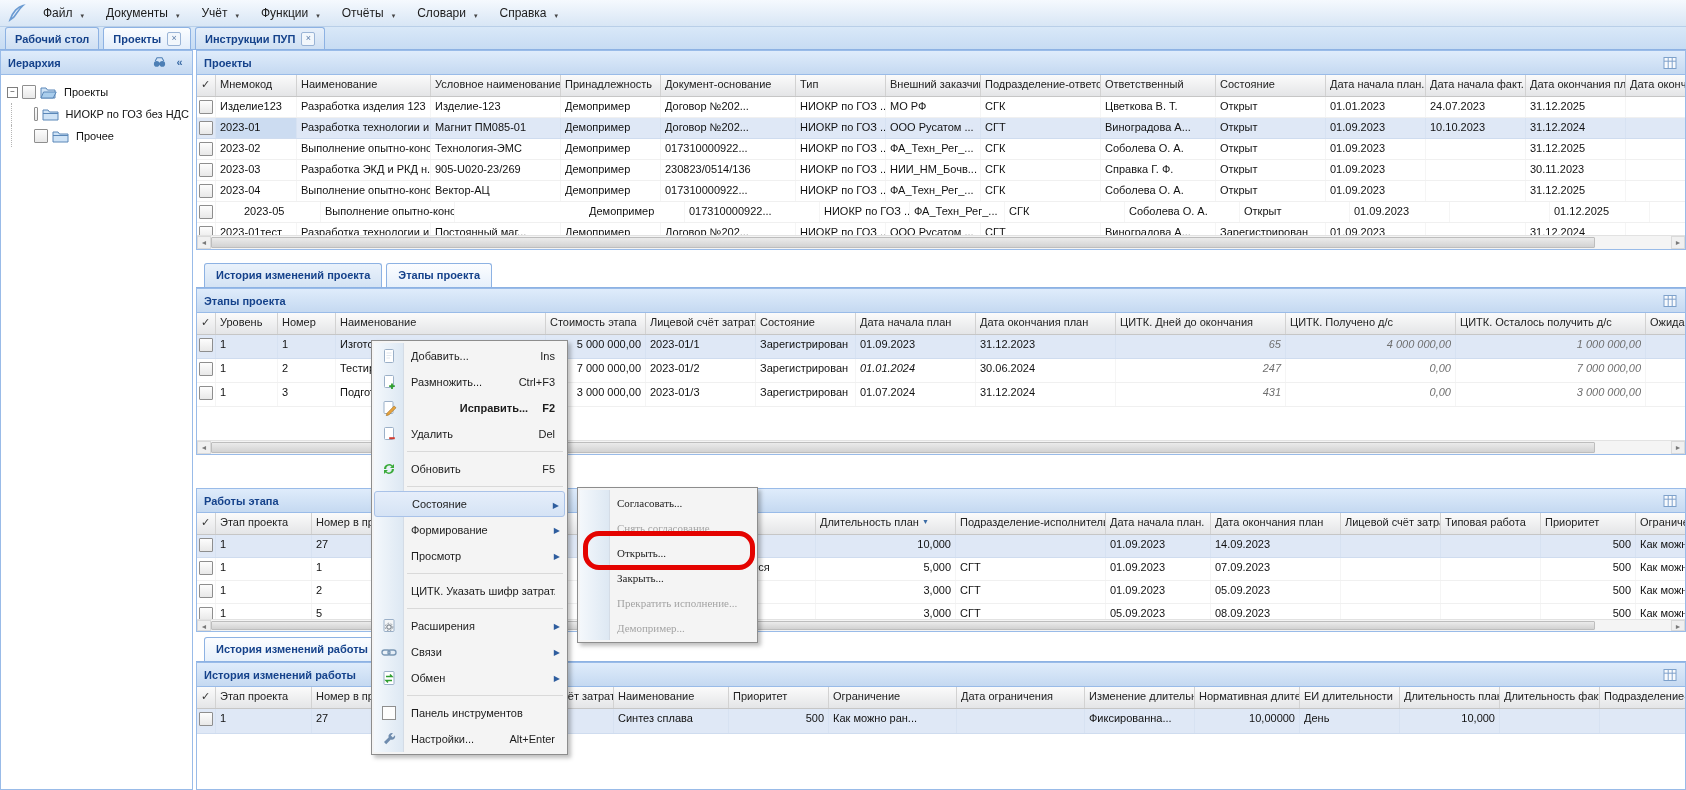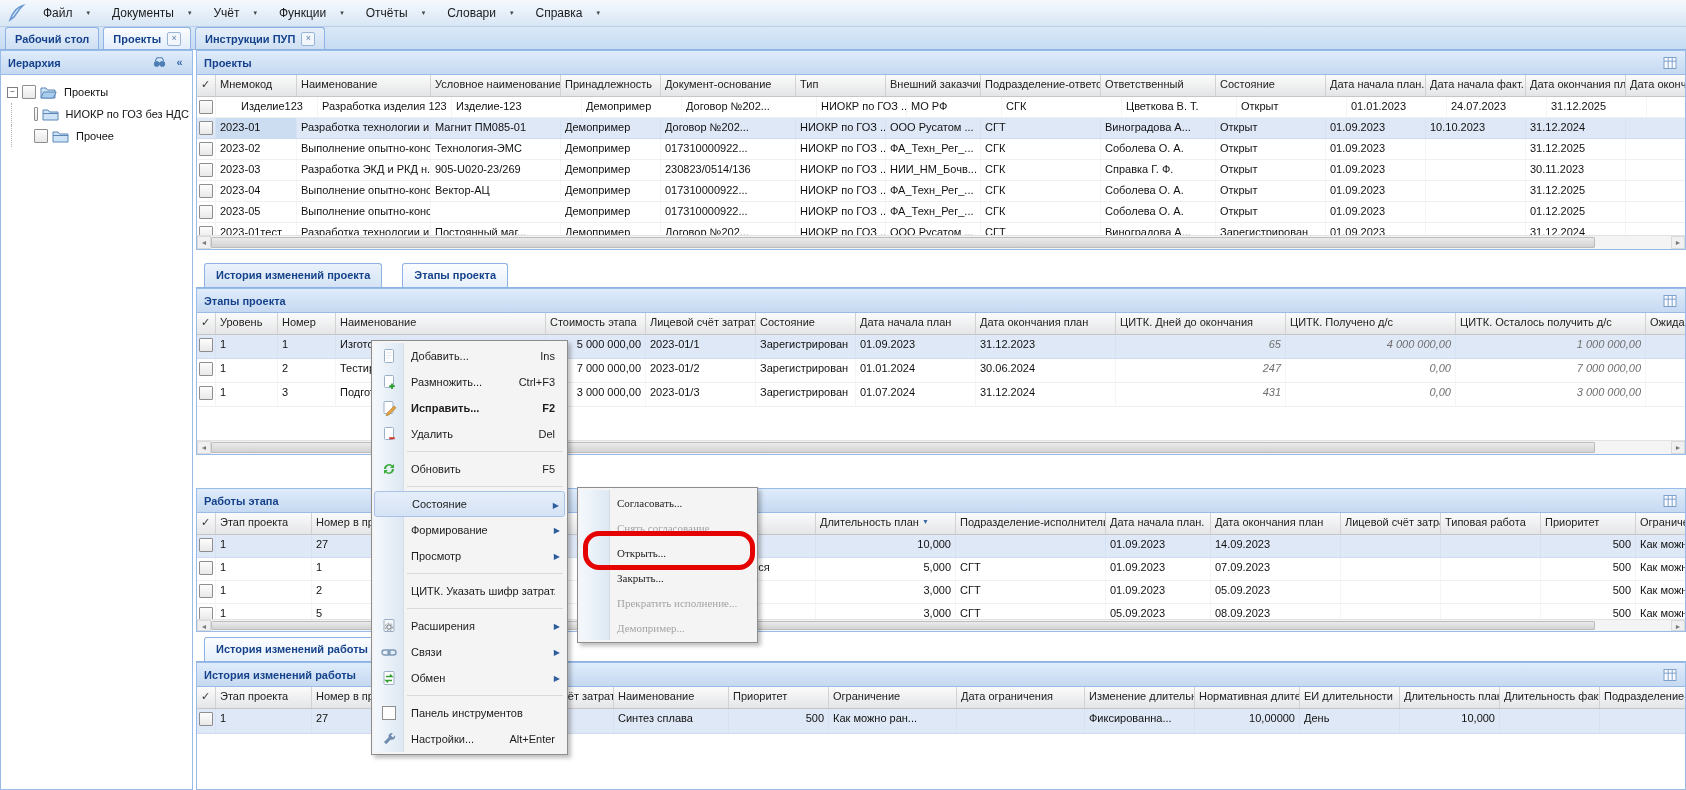--- a/index.html
+++ b/index.html
@@ -1,21 +1,21 @@
 <!DOCTYPE html>
 <html><head>
 <meta charset="utf-8">
 <title>Проекты</title>
 <style>
   html,body{margin:0;padding:0;background:#fff;font-family:"Liberation Sans",sans-serif;}
   #screen{position:relative;width:1686px;height:790px;overflow:hidden;background:#fff;font-size:11px;color:#111;}
   
   #menubar{position:absolute;left:0;top:0;width:1686px;height:27px;background:linear-gradient(#f5f9fe,#d8e6f5);border-bottom:1px solid #b9cfe8;display:flex;align-items:center;box-sizing:border-box;}
   #logo{width:20px;height:20px;margin:0 6px 0 6px;flex:none;}
-  .mbitem{padding:3px 11px;color:#1c1c1c;font-size:12px;display:flex;align-items:center;gap:14px;cursor:default;}
+  .mbitem{padding:3px 11px;color:#1c1c1c;font-size:12px;display:flex;align-items:flex-end;gap:8px;cursor:default;}
   .mbitem .dar{font-size:7px;color:#444;}
   
   #toptabs{position:absolute;left:0;top:27px;width:1686px;height:23px;background:linear-gradient(#d9e8f8,#c7dcf3);border-bottom:1px solid #8db2e3;display:flex;align-items:flex-end;padding-left:5px;box-sizing:border-box;gap:4px;}
   .ttab{height:21px;border:1px solid #8db2e3;border-bottom:none;border-radius:3px 3px 0 0;background:linear-gradient(#e6effa,#cfe0f3);color:#15428b;font-weight:bold;padding:0 9px;line-height:20px;display:flex;align-items:center;gap:6px;}
   .ttab.act{background:linear-gradient(#fbfdff,#e3eefb);}
   .tclose{width:12px;height:12px;border:1px solid #9ab4d6;border-radius:2px;background:#f2f7fc;color:#5a7ca8;font-size:9px;line-height:10px;text-align:center;font-weight:normal;}
   
   .panel{position:absolute;border:1px solid #99bbe8;background:#fff;box-sizing:border-box;overflow:hidden;}
   .phdr{height:23px;background:linear-gradient(#dfecfb,#c5d9f1);border-bottom:1px solid #99bbe8;color:#15428b;font-weight:bold;line-height:22px;padding:0 7px;display:flex;align-items:center;}
   .phdr .sp{flex:1;}
@@ -35,38 +35,38 @@
   .gc.dim{color:#6f6f6f;font-style:italic;}
   .gc.fc{background:#ccdcf1;}
   .cb{display:inline-block;width:12px;height:12px;border:1px solid #8e8e8e;background:linear-gradient(#fdfdfd,#e8e8e8);border-radius:1px;}
   .g-projects .gr{height:20px;} .g-stages .gr{height:23px;} .g-works .gr{height:22px;} .g-history .gr{height:24px;}
   
   .hscroll{position:absolute;left:0;right:0;bottom:0;height:14px;background:#f4f4f4;border-top:1px solid #e2e2e2;display:flex;box-sizing:border-box;}
   .sbtn{flex:none;width:14px;background:#f0f0f0;border:1px solid #dadada;color:#7a7a7a;font-size:7px;text-align:center;line-height:12px;box-sizing:border-box;}
   .sthumb{flex:none;width:93%;margin:1px 0;background:linear-gradient(#ebebeb,#d2d2d2);border:1px solid #bdbdbd;border-radius:1px;box-sizing:border-box;}
   .strack{flex:1;}
   
-  .tabstrip{position:absolute;display:flex;align-items:flex-end;gap:20px;padding-left:8px;border-bottom:1px solid #8db2e3;box-sizing:border-box;}
+  .tabstrip{position:absolute;display:flex;align-items:flex-end;gap:4px;padding-left:8px;border-bottom:1px solid #8db2e3;box-sizing:border-box;}
   .tab{height:23px;border:1px solid #8db2e3;border-bottom:none;border-radius:3px 3px 0 0;background:linear-gradient(#eaf2fb,#d4e3f4);color:#15428b;font-weight:bold;padding:0 11px;line-height:22px;min-width:30px;}
   .tab.act{background:linear-gradient(#fcfdff,#e6f0fb);}
   
   #sidebar{position:absolute;left:0;top:50px;width:193px;height:740px;border:1px solid #99bbe8;box-sizing:border-box;background:#fff;}
   #sidebar .phdr{padding-right:4px;}
   .shbtn{width:17px;height:16px;flex:none;margin-left:2px;border-radius:2px;text-align:center;color:#3a6ba5;font-weight:bold;line-height:15px;font-size:11px;background:transparent;}
   #tree{padding:6px 0 0 6px;}
   .ti{display:flex;align-items:center;height:22px;gap:4px;white-space:nowrap;}
   .ti .ind{width:18px;flex:none;border-left:1px dotted #b5b5b5;height:22px;margin-left:4px;}
   .exp{width:9px;height:9px;border:1px solid #7e7e7e;background:#fff;font-size:8px;line-height:7px;text-align:center;color:#333;flex:none;}
   .ti .fold{width:17px;height:13px;flex:none;}
   .ti .lab{padding:1px 3px;}
   
   .menu{position:absolute;background:#f4f4f4;border:1px solid #8d8d8d;box-shadow:3px 3px 4px rgba(0,0,0,.25);padding:2px;box-sizing:border-box;z-index:20;}
   .gutter{position:absolute;left:2px;top:2px;bottom:2px;width:29px;background:linear-gradient(90deg,#f4f8fc,#dde8f3);border-right:1px solid #d4dce6;}
   .mi{position:relative;height:26px;display:flex;align-items:center;padding:0 10px 0 37px;color:#1c1c1c;box-sizing:border-box;}
-  .mi.b .lbl{font-weight:bold;}
+  .mi.b .lbl{font-weight:bold;text-align:right;}
   .mi.b .sc{font-weight:bold;}
   .mi.dis{color:#a4a4a4;}
   .mi.hov{background:linear-gradient(#e6eefa,#d5e3f5);border:1px solid #a9c2e8;border-radius:3px;}
   .mi .lbl{flex:1;white-space:nowrap;overflow:hidden;}
   .mi .sc{margin-left:14px;white-space:nowrap;}
   .mi .arr{position:absolute;right:5px;top:9px;font-size:8px;color:#2e5d9e;}
   .micn{position:absolute;left:7px;top:5px;width:16px;height:16px;}
   .msep{height:1px;background:#d9d9d9;margin:4px 2px 4px 33px;}
   .cbicon{position:absolute;left:8px;top:6px;width:12px;height:12px;border:1px solid #8e8e8e;background:#fdfdfd;}
   #submenu .mi{height:25px;font-family:Liberation Serif, serif;}
@@ -234,21 +234,21 @@
           <span class="gh" style="width: 100px;">
             <span>Дата окончания план.</span>
           </span>
           <span class="gh" style="width: 100px;">
             <span>Дата окончания факт.</span>
           </span>
         </div>
         <div class="gbody" style="width: 1529px;">
           <div class="gr">
             <span class="gc chk"><span class="cb"></span></span>
-            <span class="gc" style="width: 81px; margin-left: 21px;">Изделие123</span>
+            <span class="gc" style="width: 81px;">Изделие123</span>
             <span class="gc" style="width: 134px;">Разработка изделия 123</span>
             <span class="gc" style="width: 130px;">Изделие-123</span>
             <span class="gc" style="width: 100px;">Демопример</span>
             <span class="gc" style="width: 135px;">Договор №202...</span>
             <span class="gc" style="width: 90px;">НИОКР по ГОЗ ...</span>
             <span class="gc" style="width: 95px;">МО РФ</span>
             <span class="gc" style="width: 120px;">СГК</span>
             <span class="gc" style="width: 115px;">Цветкова В. Т.</span>
             <span class="gc" style="width: 110px;">Открыт</span>
             <span class="gc" style="width: 100px;">01.01.2023</span>
@@ -319,21 +319,21 @@
             <span class="gc" style="width: 120px;">СГК</span>
             <span class="gc" style="width: 115px;">Соболева О. А.</span>
             <span class="gc" style="width: 110px;">Открыт</span>
             <span class="gc" style="width: 100px;">01.09.2023</span>
             <span class="gc" style="width: 100px;"></span>
             <span class="gc" style="width: 100px;">31.12.2025</span>
             <span class="gc" style="width: 100px;"></span>
           </div>
           <div class="gr">
             <span class="gc chk"><span class="cb"></span></span>
-            <span class="gc" style="width: 81px;">2023-05</span>
+            <span class="gc" style="width: 81px; margin-left: 24px;">2023-05</span>
             <span class="gc" style="width: 134px;">Выполнение опытно-конс...</span>
             <span class="gc" style="width: 130px; margin-top: 36px;">Дредноут</span>
             <span class="gc" style="width: 100px;">Демопример</span>
             <span class="gc" style="width: 135px;">017310000922...</span>
             <span class="gc" style="width: 90px;">НИОКР по ГОЗ ...</span>
             <span class="gc" style="width: 95px;">ФА_Техн_Рег_...</span>
             <span class="gc" style="width: 120px;">СГК</span>
             <span class="gc" style="width: 115px;">Соболева О. А.</span>
             <span class="gc" style="width: 110px;">Открыт</span>
             <span class="gc" style="width: 100px;">01.09.2023</span>
@@ -441,21 +441,21 @@
             <span class="gc" style="width: 100px;"></span>
           </div>
           <div class="gr">
             <span class="gc chk"><span class="cb"></span></span>
             <span class="gc" style="width: 62px;">1</span>
             <span class="gc" style="width: 58px;">2</span>
             <span class="gc" style="width: 210px;">Тестиро</span>
             <span class="gc r" style="width: 100px;">7 000 000,00</span>
             <span class="gc" style="width: 110px;">2023-01/2</span>
             <span class="gc" style="width: 100px;">Зарегистрирован</span>
-            <span class="gc" style="width: 120px;">01.01.2024</span>
+            <span class="gc" style="width: 120px; font-style: italic;">01.01.2024</span>
             <span class="gc" style="width: 140px;">30.06.2024</span>
             <span class="gc r dim" style="width: 170px;">247</span>
             <span class="gc r dim" style="width: 170px;">0,00</span>
             <span class="gc r dim" style="width: 190px;">7 000 000,00</span>
             <span class="gc" style="width: 100px;"></span>
           </div>
           <div class="gr">
             <span class="gc chk"><span class="cb"></span></span>
             <span class="gc" style="width: 62px;">1</span>
             <span class="gc" style="width: 58px;">3</span>

